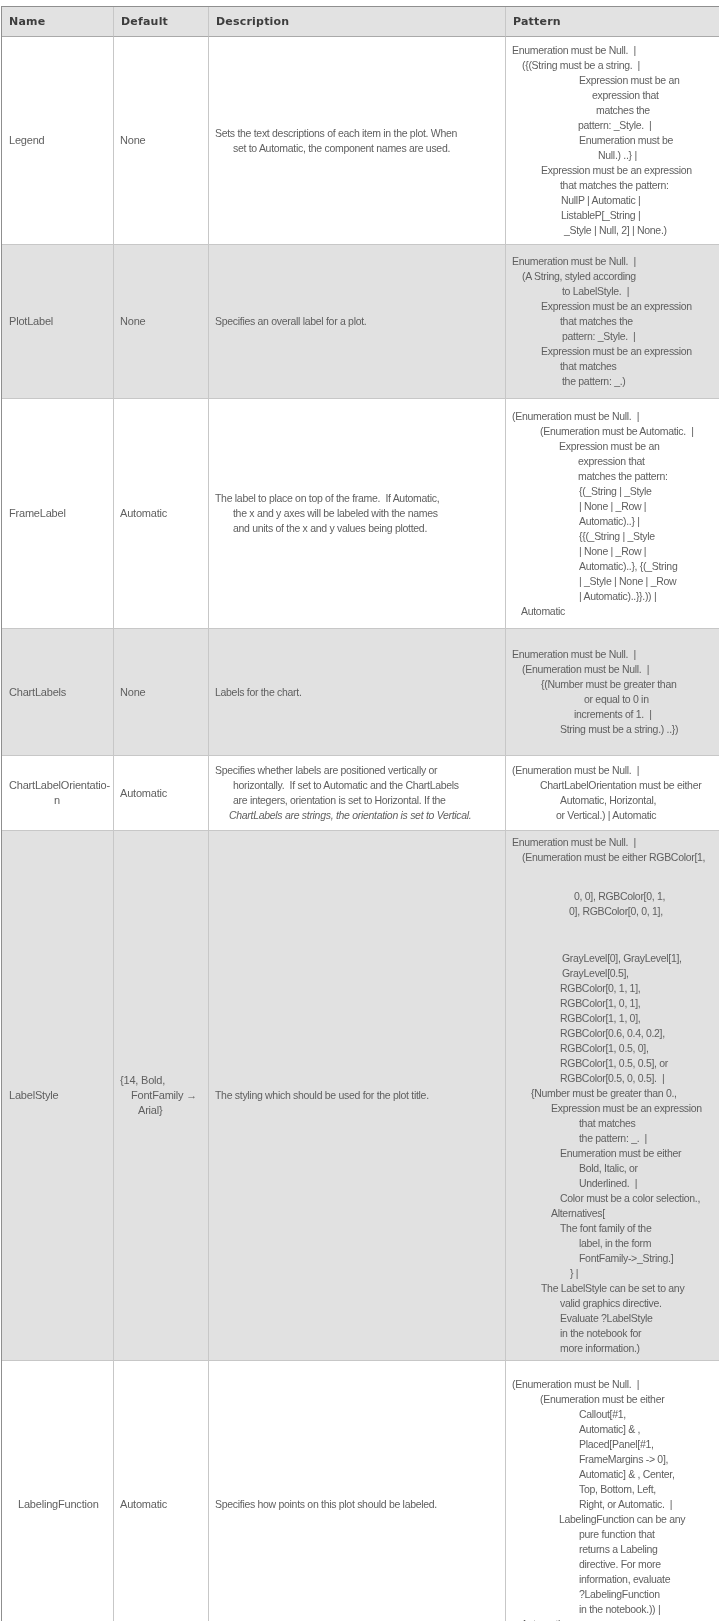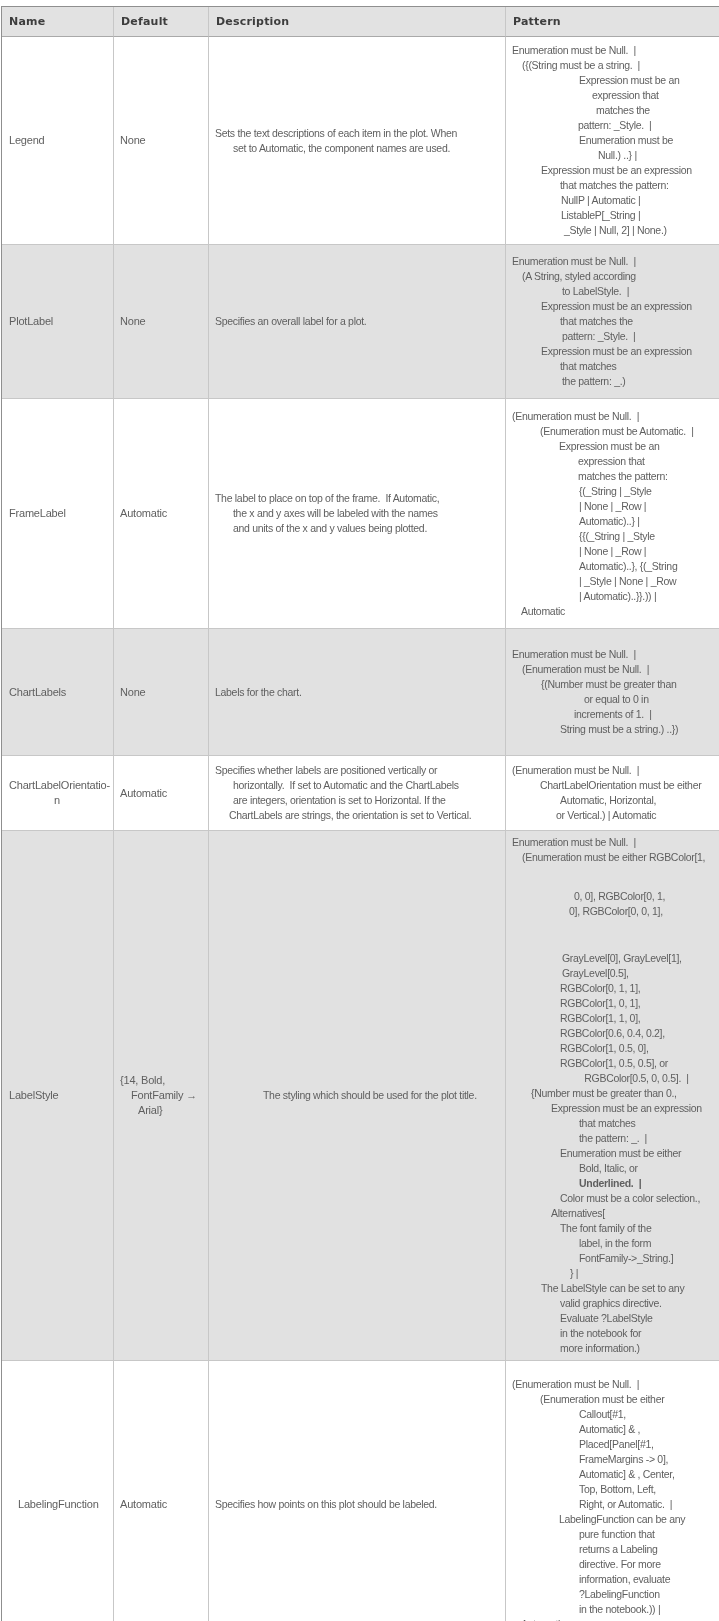--- a/index.html
+++ b/index.html
@@ -195,62 +195,62 @@
             <div class="line" style="padding-left: 0px;">ChartLabelOrientatio-</div>
             <div class="line" style="padding-left: 45px;">n</div>
           </td>
           <td class="col-default">
             <div class="line" style="padding-left: 0px;">Automatic</div>
           </td>
           <td class="col-description">
             <div class="line" style="padding-left: 0px;">Specifies whether labels are positioned vertically or</div>
             <div class="line" style="padding-left: 18px;">horizontally.  If set to Automatic and the ChartLabels</div>
             <div class="line" style="padding-left: 18px;">are integers, orientation is set to Horizontal. If the</div>
-            <div class="line" style="padding-left: 14px;">ChartLabels are strings, the orientation is set to Vertical.</div>
+            <div class="line" style="padding-left: 14px; font-style: italic;">ChartLabels are strings, the orientation is set to Vertical.</div>
           </td>
           <td class="col-pattern">
             <div class="line" style="padding-left: 0px;">(Enumeration must be Null.  |</div>
             <div class="line" style="padding-left: 28px;">ChartLabelOrientation must be either</div>
             <div class="line" style="padding-left: 48px;">Automatic, Horizontal,</div>
             <div class="line" style="padding-left: 44px;">or Vertical.) | Automatic</div>
           </td>
         </tr>
         <tr class="shaded">
           <td class="col-name">
             <div class="line" style="padding-left: 0px;">LabelStyle</div>
           </td>
           <td class="col-default">
             <div class="line" style="padding-left: 0px;">{14, Bold,</div>
             <div class="line" style="padding-left: 11px;">FontFamily →</div>
             <div class="line" style="padding-left: 18px;">Arial}</div>
           </td>
           <td class="col-description">
-            <div class="line" style="padding-left: 0px; margin-left: 48px;">The styling which should be used for the plot title.</div>
+            <div class="line" style="padding-left: 0px;">The styling which should be used for the plot title.</div>
           </td>
           <td class="col-pattern">
             <div class="line" style="padding-left: 0px;">Enumeration must be Null.  |</div>
             <div class="line" style="padding-left: 10px;">(Enumeration must be either RGBColor[1,</div>
             <div class="line" style="padding-left: 62px; margin-top: 24px;">0, 0], RGBColor[0, 1,</div>
             <div class="line" style="padding-left: 57px;">0], RGBColor[0, 0, 1],</div>
             <div class="line" style="padding-left: 50px; margin-top: 32px;">GrayLevel[0], GrayLevel[1],</div>
             <div class="line" style="padding-left: 50px;">GrayLevel[0.5],</div>
             <div class="line" style="padding-left: 48px;">RGBColor[0, 1, 1],</div>
             <div class="line" style="padding-left: 48px;">RGBColor[1, 0, 1],</div>
             <div class="line" style="padding-left: 48px;">RGBColor[1, 1, 0],</div>
             <div class="line" style="padding-left: 48px;">RGBColor[0.6, 0.4, 0.2],</div>
             <div class="line" style="padding-left: 48px;">RGBColor[1, 0.5, 0],</div>
             <div class="line" style="padding-left: 48px;">RGBColor[1, 0.5, 0.5], or</div>
-            <div class="line" style="padding-left: 48px; text-align: center;">RGBColor[0.5, 0, 0.5].  |</div>
+            <div class="line" style="padding-left: 48px;">RGBColor[0.5, 0, 0.5].  |</div>
             <div class="line" style="padding-left: 19px;">{Number must be greater than 0.,</div>
             <div class="line" style="padding-left: 39px;">Expression must be an expression</div>
             <div class="line" style="padding-left: 67px;">that matches</div>
             <div class="line" style="padding-left: 67px;">the pattern: _.  |</div>
             <div class="line" style="padding-left: 48px;">Enumeration must be either</div>
             <div class="line" style="padding-left: 67px;">Bold, Italic, or</div>
-            <div class="line" style="padding-left: 67px; font-weight: bold;">Underlined.  |</div>
+            <div class="line" style="padding-left: 67px;">Underlined.  |</div>
             <div class="line" style="padding-left: 48px;">Color must be a color selection.,</div>
             <div class="line" style="padding-left: 39px;">Alternatives[</div>
             <div class="line" style="padding-left: 48px;">The font family of the</div>
             <div class="line" style="padding-left: 67px;">label, in the form</div>
             <div class="line" style="padding-left: 67px;">FontFamily-&gt;_String.]</div>
             <div class="line" style="padding-left: 58px;">} |</div>
             <div class="line" style="padding-left: 29px;">The LabelStyle can be set to any</div>
             <div class="line" style="padding-left: 48px;">valid graphics directive.</div>
             <div class="line" style="padding-left: 48px;">Evaluate ?LabelStyle</div>
             <div class="line" style="padding-left: 48px;">in the notebook for</div>

